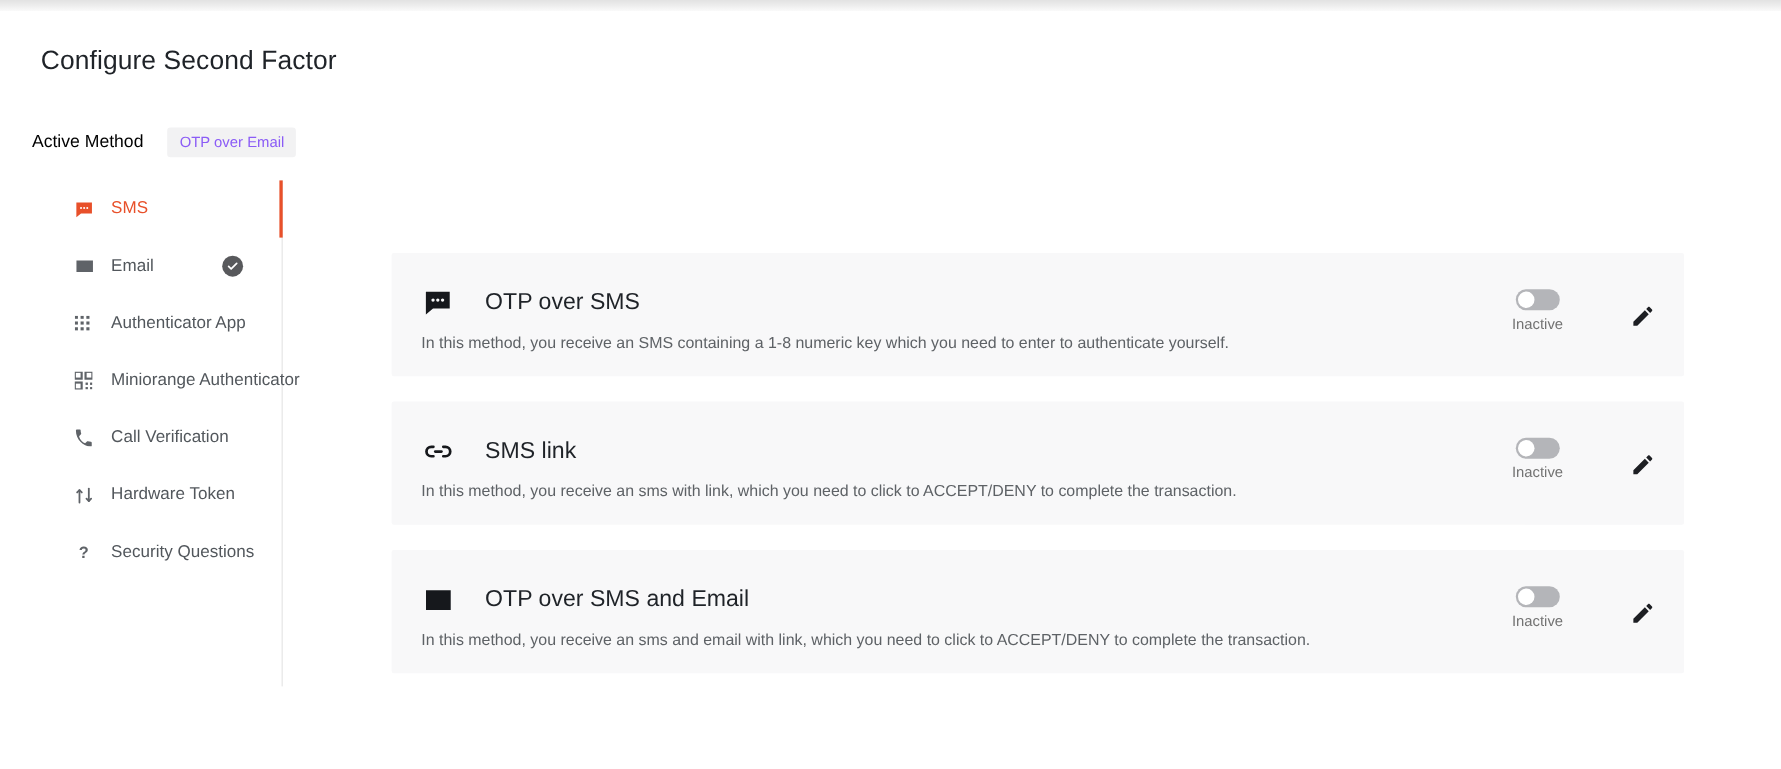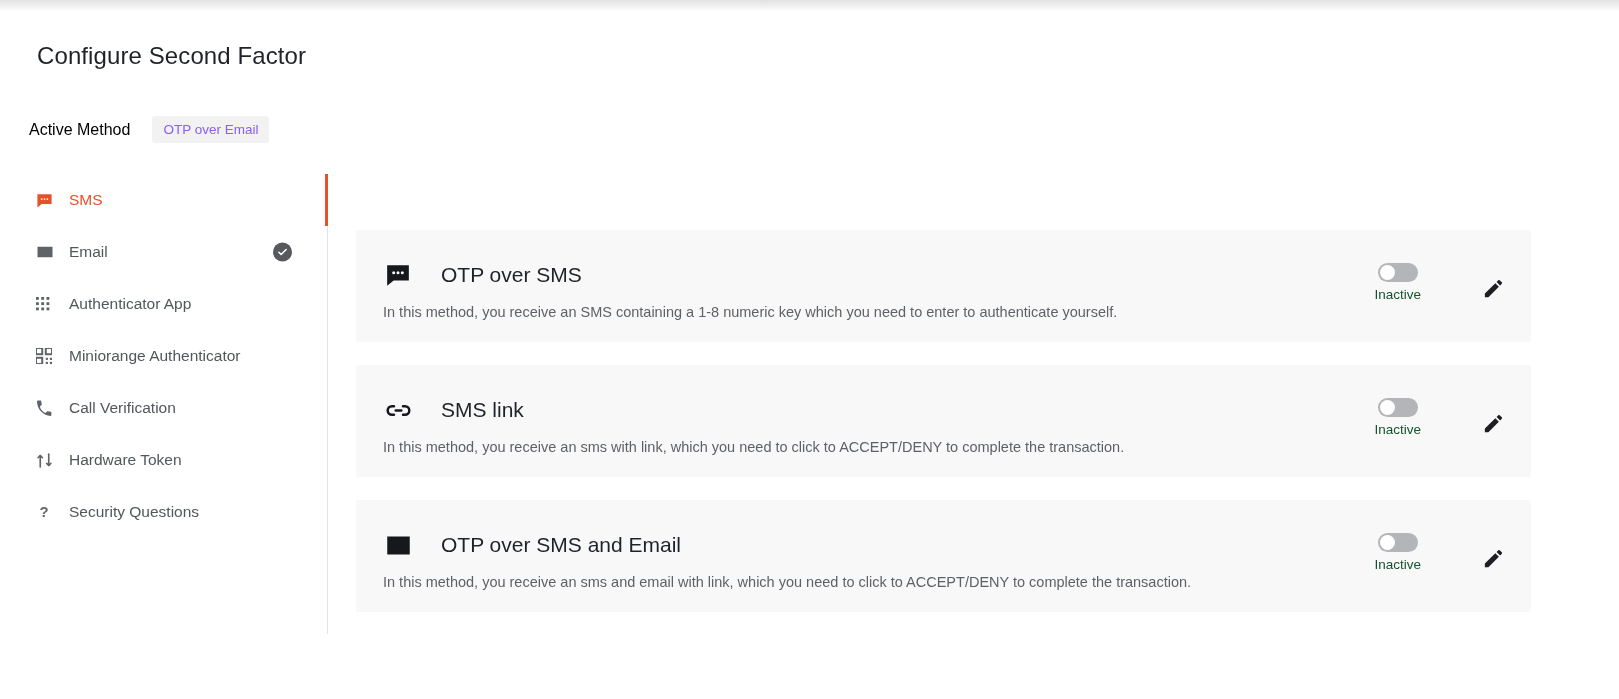--- a/index.html
+++ b/index.html
@@ -44,25 +44,26 @@
     border-radius: 3px;
     padding: 6px 11px;
     font-size: 13.5px;
     font-weight: 400;
     color: #8b5cf6;
   }
 
   
   .sidebar {
     position: absolute;
-    top: 174px;
+    top: 164px;
     left: 0;
-    width: 328px;
+    width: 257px;
     height: 460px;
     border-right: 1px solid #e3e3e3;
+    padding-left: 32px;
   }
   .side-item {
     position: relative;
     display: flex;
     align-items: center;
     height: 52px;
     padding-left: 36px;
     cursor: pointer;
   }
   .side-ico {
@@ -170,21 +171,21 @@
     position: absolute;
     top: 2px;
     left: 2px;
     width: 15px;
     height: 15px;
     border-radius: 50%;
     background: #ffffff;
   }
   .toggle-label {
     font-size: 13.5px;
-    color: #14532d;
+    color: #737373;
   }
 
   .edit-btn {
     position: absolute;
     right: 24px;
     top: 46px;
     width: 28px;
     height: 28px;
     display: flex;
     align-items: center;

